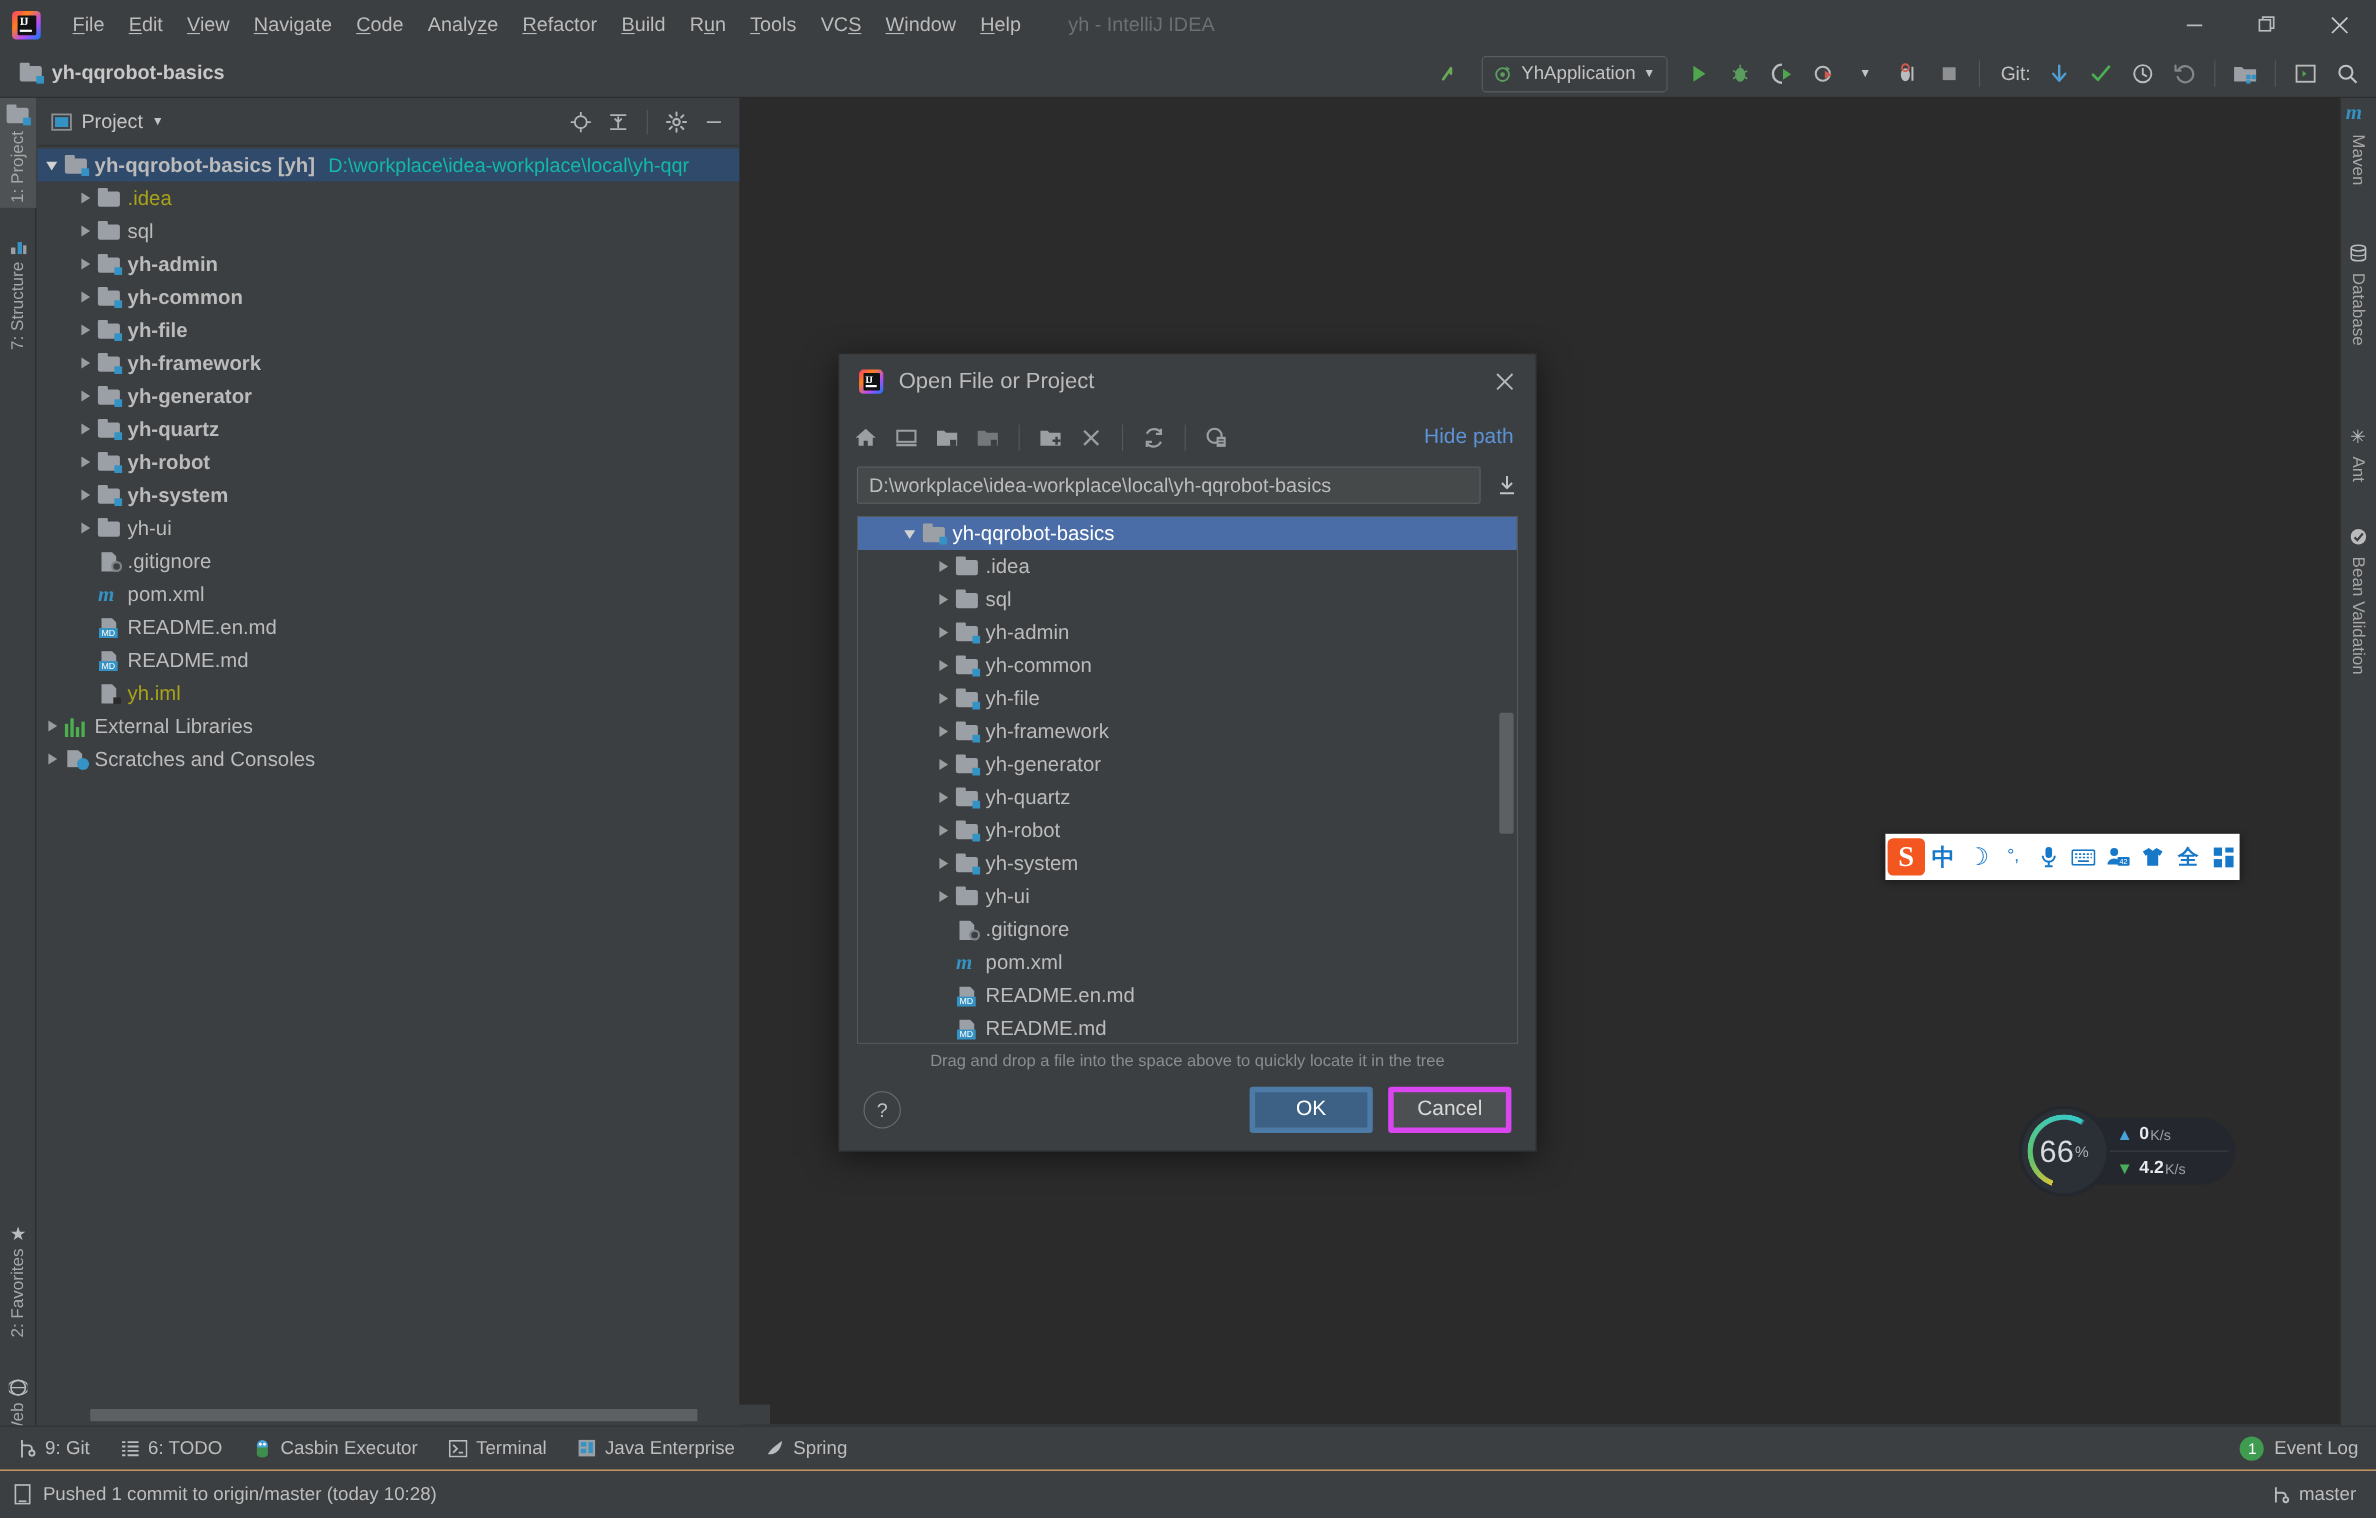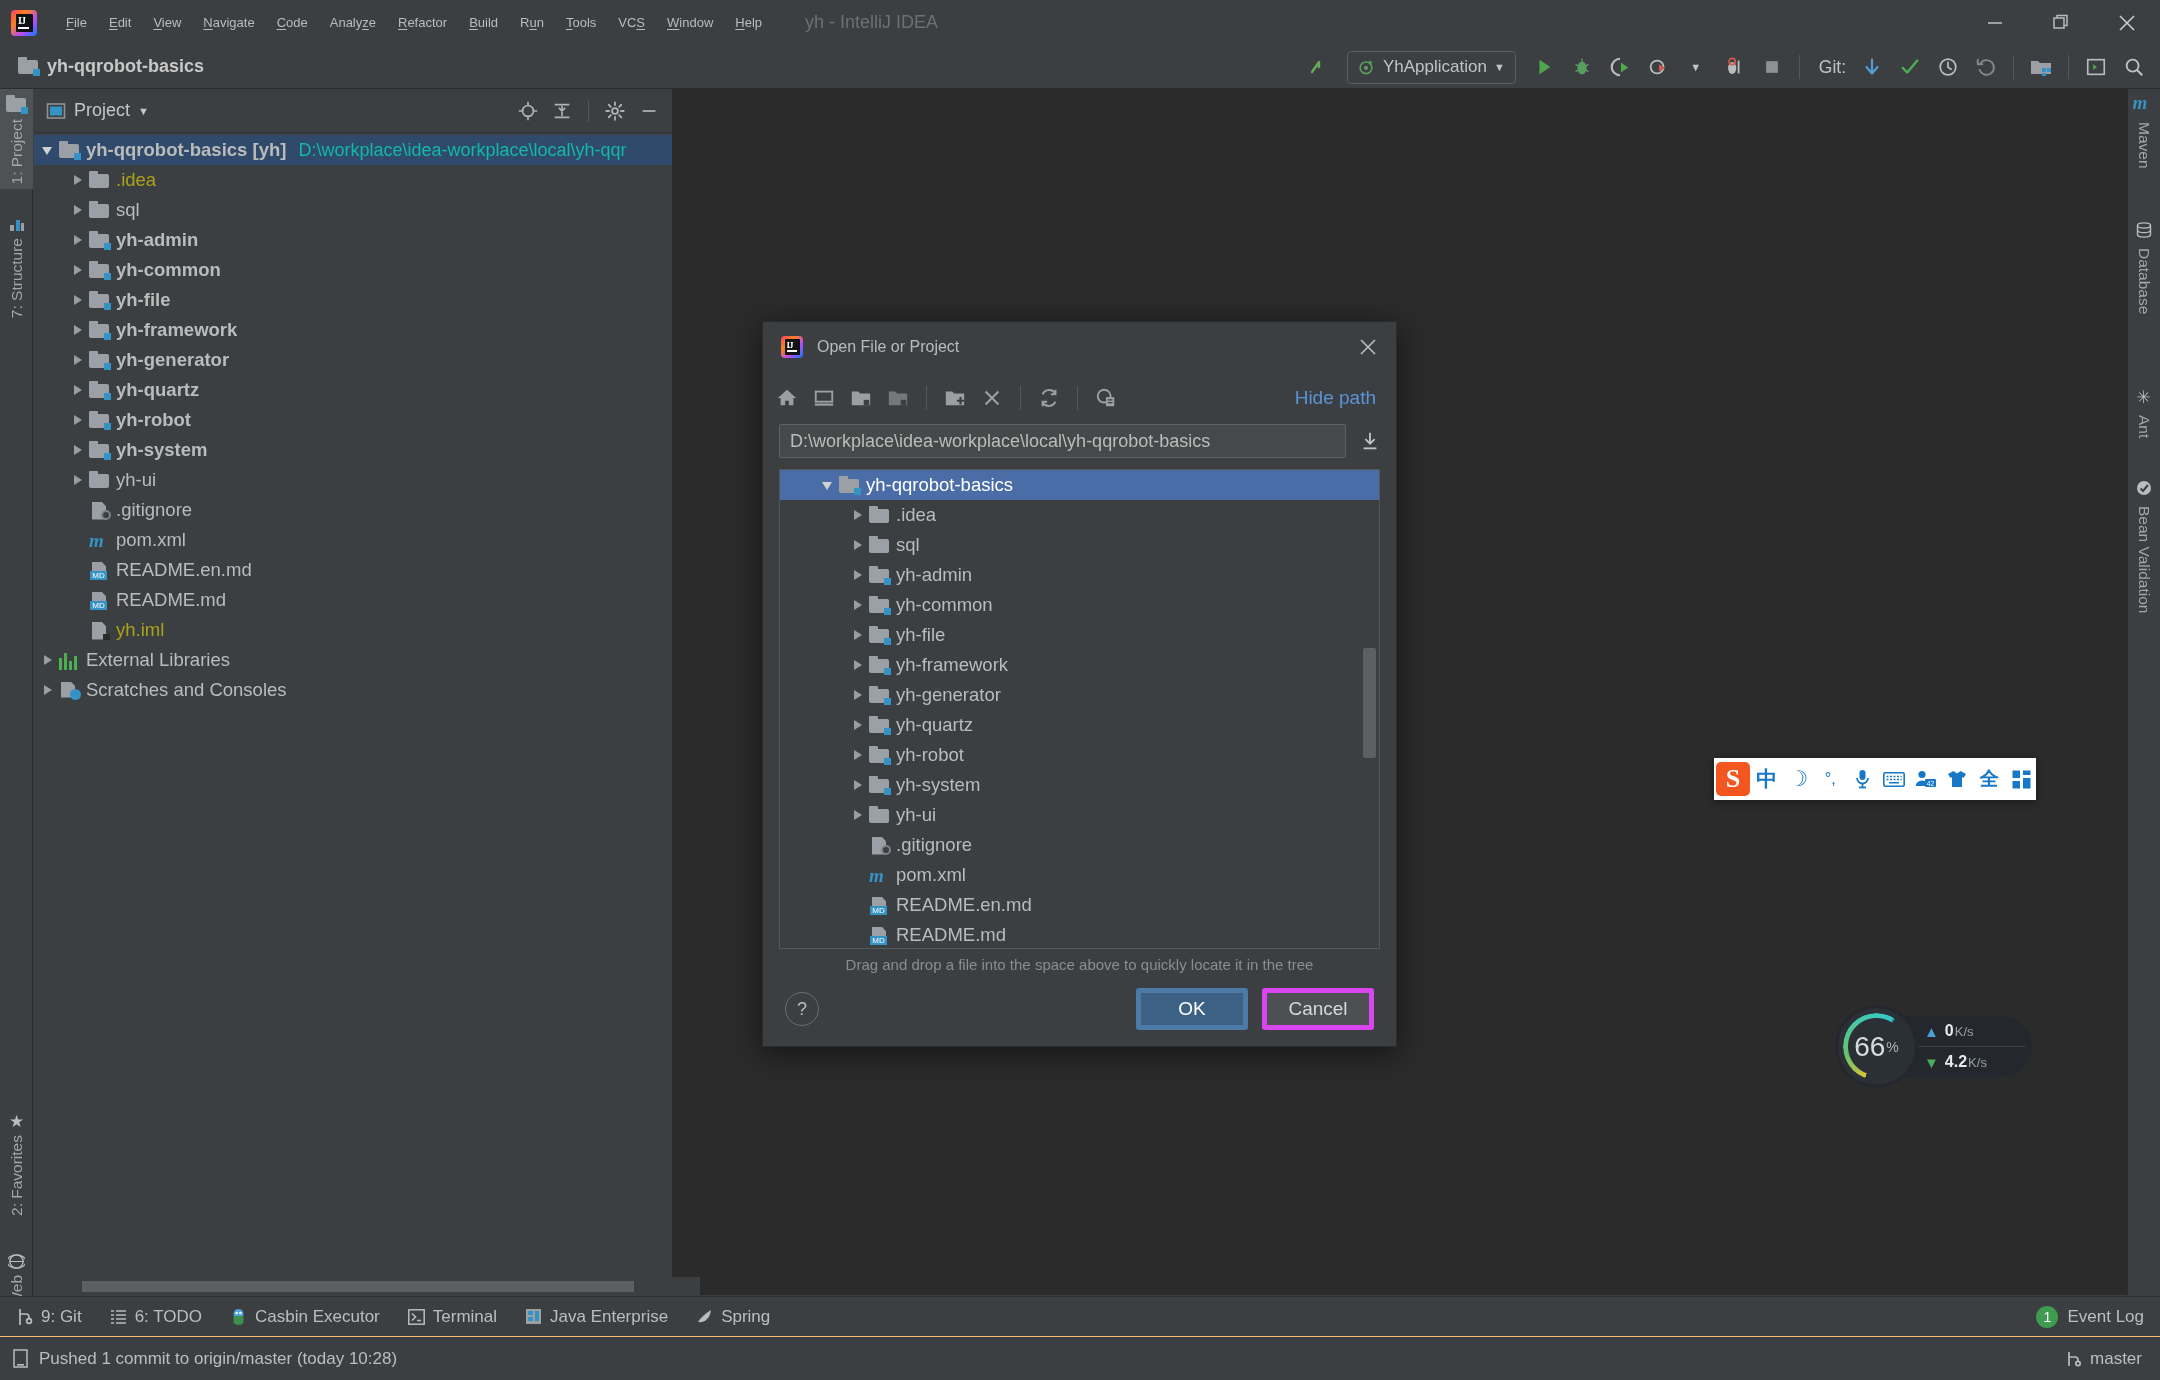--- a/index.html
+++ b/index.html
@@ -17,21 +17,21 @@
     position: absolute; left: 0; top: 0; width: 2160px; height: 45px;
     background: #3c3f41; display: flex; align-items: center;
   }
   .ij-logo { width: 30px; height: 30px; margin-left: 9px; margin-right: 16px; position: relative; flex: none; }
   .ij-logo .sq { position: absolute; inset: 2px; border-radius: 4px;
      background: linear-gradient(135deg,#fc3f6e 0%, #fc801d 32%, #b74af7 65%, #087cfa 100%); }
   .ij-logo .bx { position: absolute; left: 7px; top: 6px; width: 17px; height: 18px; background: #111214; border-radius: 1px;}
   .ij-logo .ij { position: absolute; left: 9px; top: 7px; color:#fff; font-size: 10px; font-weight: bold; letter-spacing: -1px; font-family:"Liberation Serif", serif;}
   .ij-logo .ul { position: absolute; left: 9px; top: 19px; width: 11px; height: 2px; background: #fff; }
   .menu-item {
-    color: #bbbbbb; font-size: 13px; padding: 4px 11px; cursor: default; white-space: nowrap;
+    color: #bbbbbb; font-size: 18px; padding: 4px 11px; cursor: default; white-space: nowrap;
   }
   .menu-item u { text-decoration: underline; text-underline-offset: 2px; }
   .win-title { color: #6d7072; font-size: 18px; margin-left: 32px; }
   .wincontrols { position: absolute; right: 0; top: 0; height: 45px; display: flex; align-items: center; }
   .wc { width: 66px; height: 45px; display: flex; align-items: center; justify-content: center; color:#b8babb; }
 
   
   .navbar {
     position: absolute; left: 0; top: 45px; width: 2160px; height: 44px;
     background: #3c3f41; display:flex; align-items:center;
@@ -134,21 +134,21 @@
   
   .editorbg { position:absolute; left:672px; top:89px; width:1455px; height:1206px; background:#2b2b2b; }
 
   
   .dialog {
     position:absolute; left:762px; top:321px; width:635px; height:726px;
     background:#3c3f41; border:1px solid #2b2b2b;
     box-shadow: 0 6px 28px rgba(0,0,0,.55);
   }
   .dlg-title { height:50px; display:flex; align-items:center; position:relative; padding-left:16px; }
-  .dlg-title .t { color:#bbbbbb; font-size:16px; margin-left:12px; }
+  .dlg-title .t { color:#bbbbbb; font-size:20px; margin-left:12px; }
   .dlg-close { position:absolute; right:12px; top:10px; width:32px; height:30px; display:flex; align-items:center; justify-content:center; color:#b6b8b9;}
   .dlg-toolbar { height:52px; display:flex; align-items:center; padding-left:7px; position:relative; gap:3px; }
   .dtb { width:34px; height:34px; display:flex; align-items:center; justify-content:center; border-radius:3px; }
   .dsep { width:1px; height:24px; background:#56595b; margin:0 8px; }
   .hidepath { position:absolute; right:20px; color:#5c93d6; font-size:19px; }
 
   .pathrow { display:flex; align-items:center; padding: 0 12px 0 16px; gap:10px; }
   .pathfield {
     flex:1; height:34px; background:#45494a; border:1px solid #5d6163; color:#bcbcbc;
     font-size:18px; display:flex; align-items:center; padding-left:10px; border-radius:2px;

